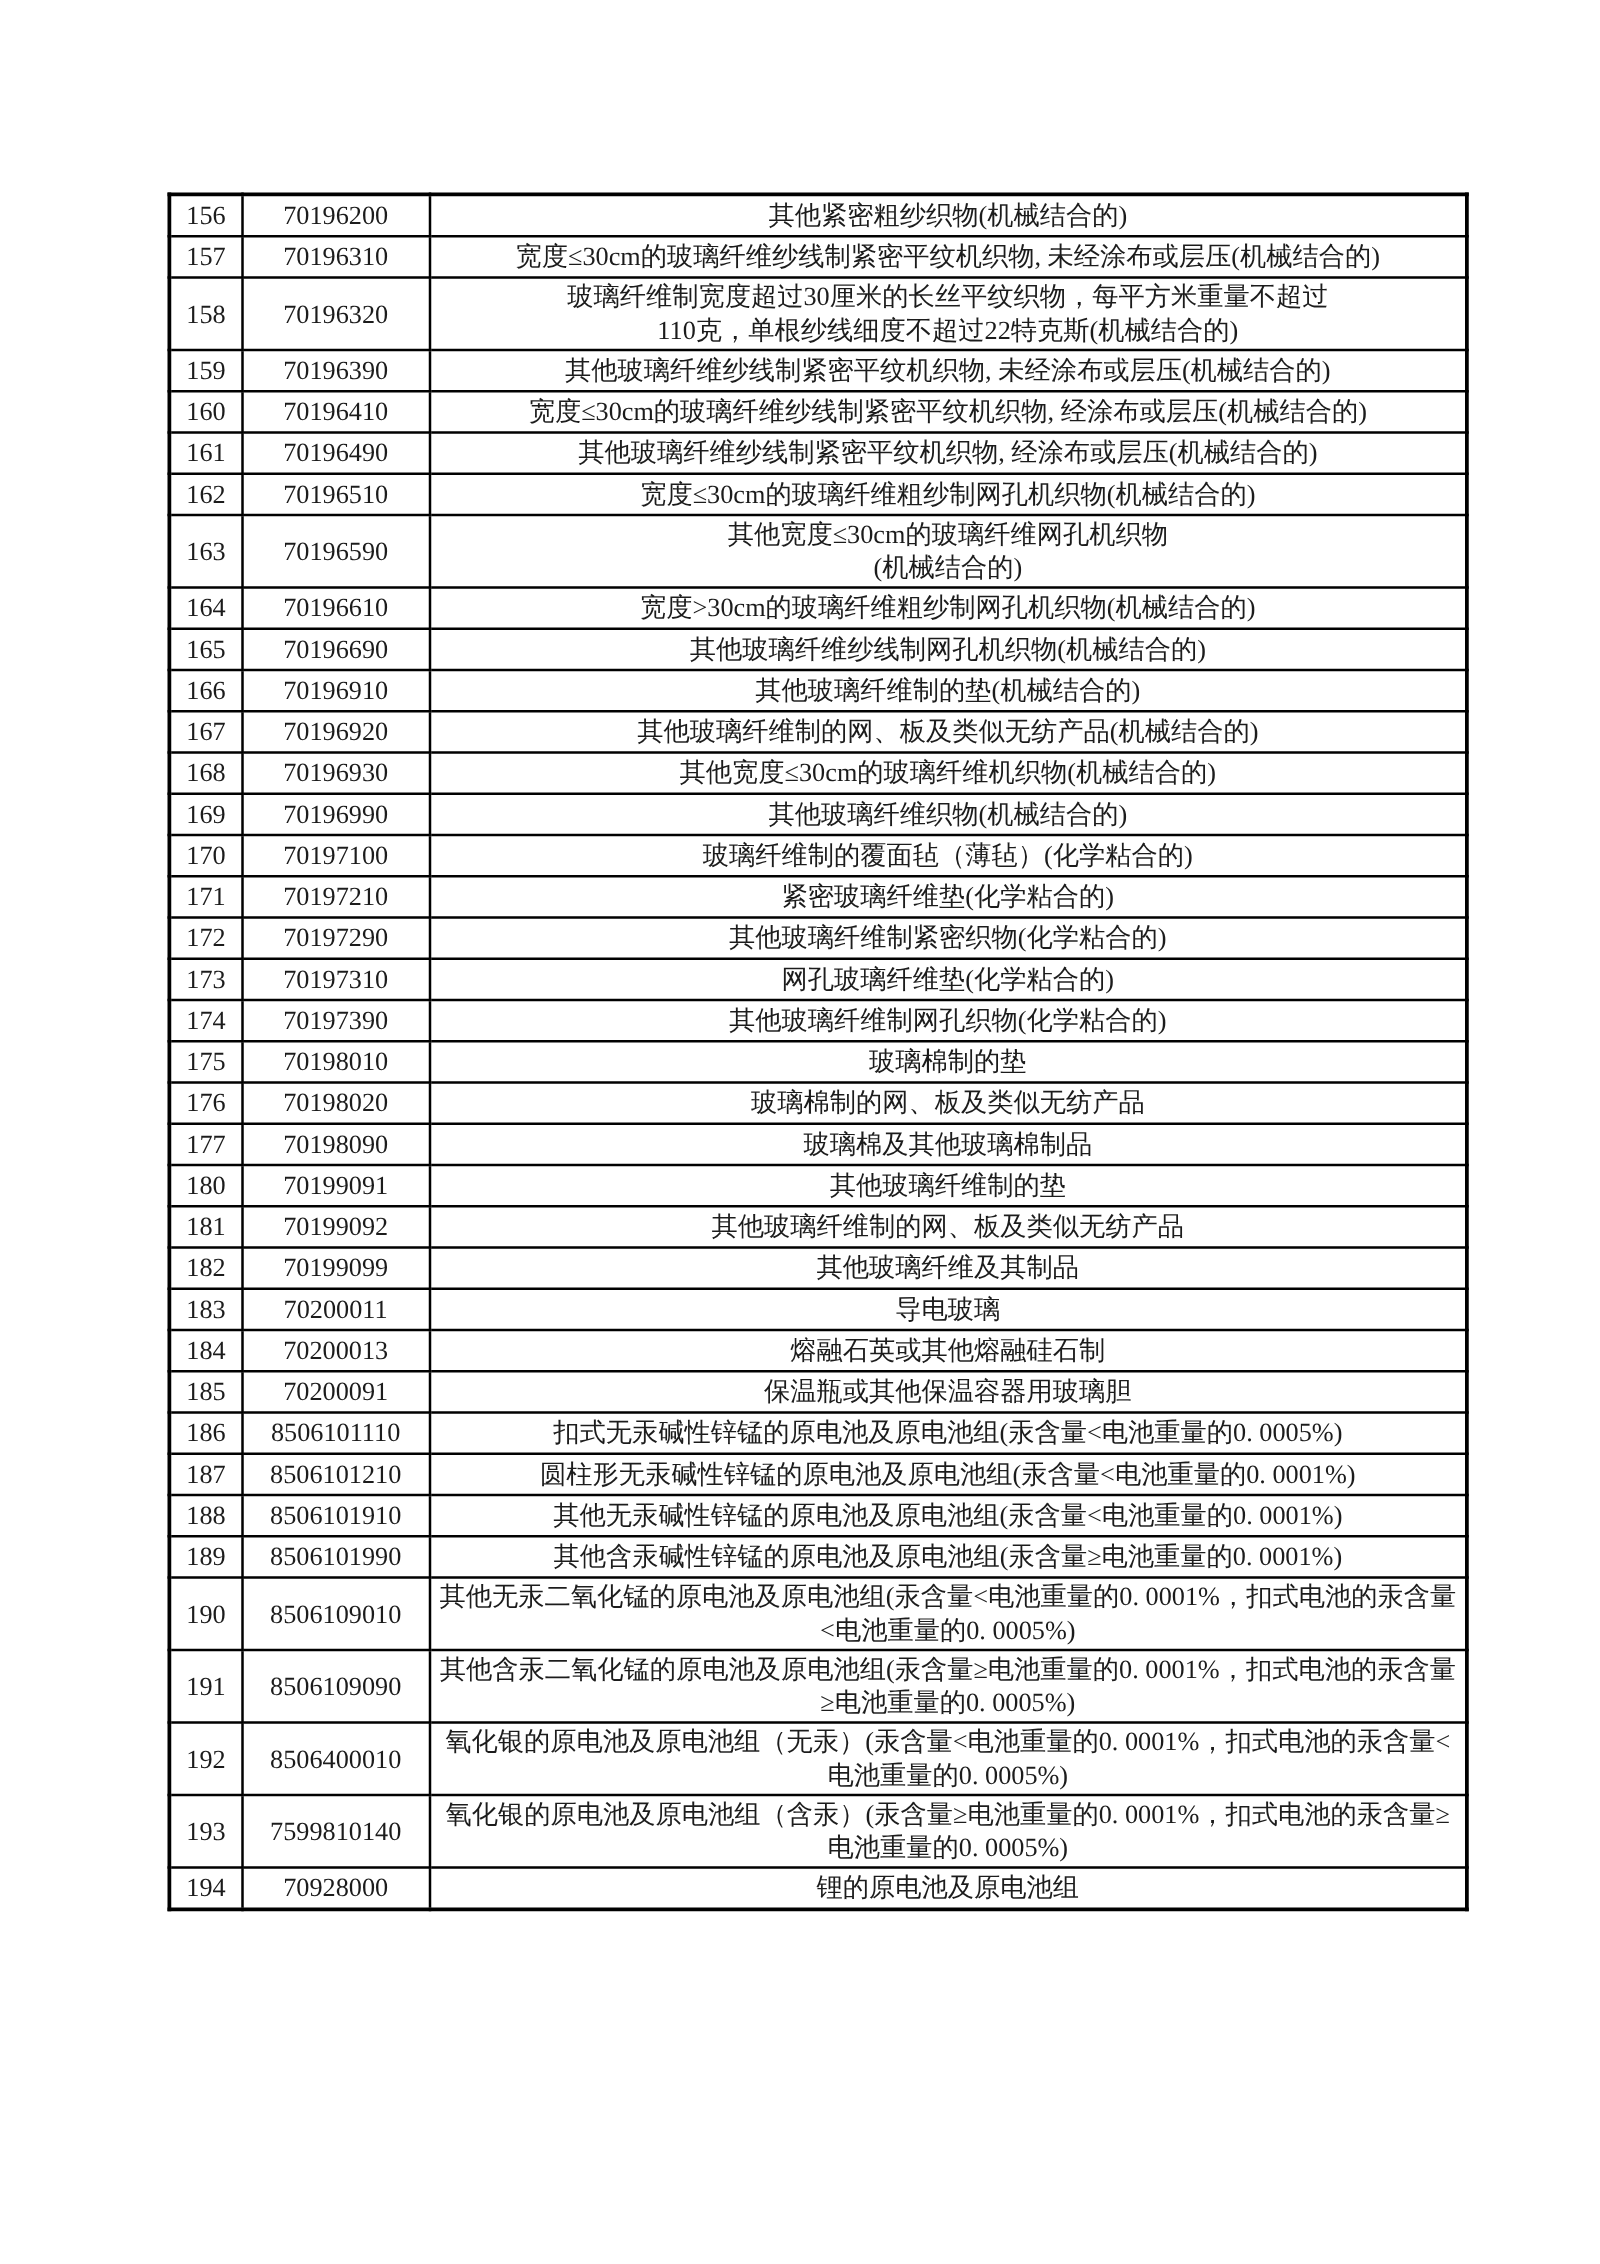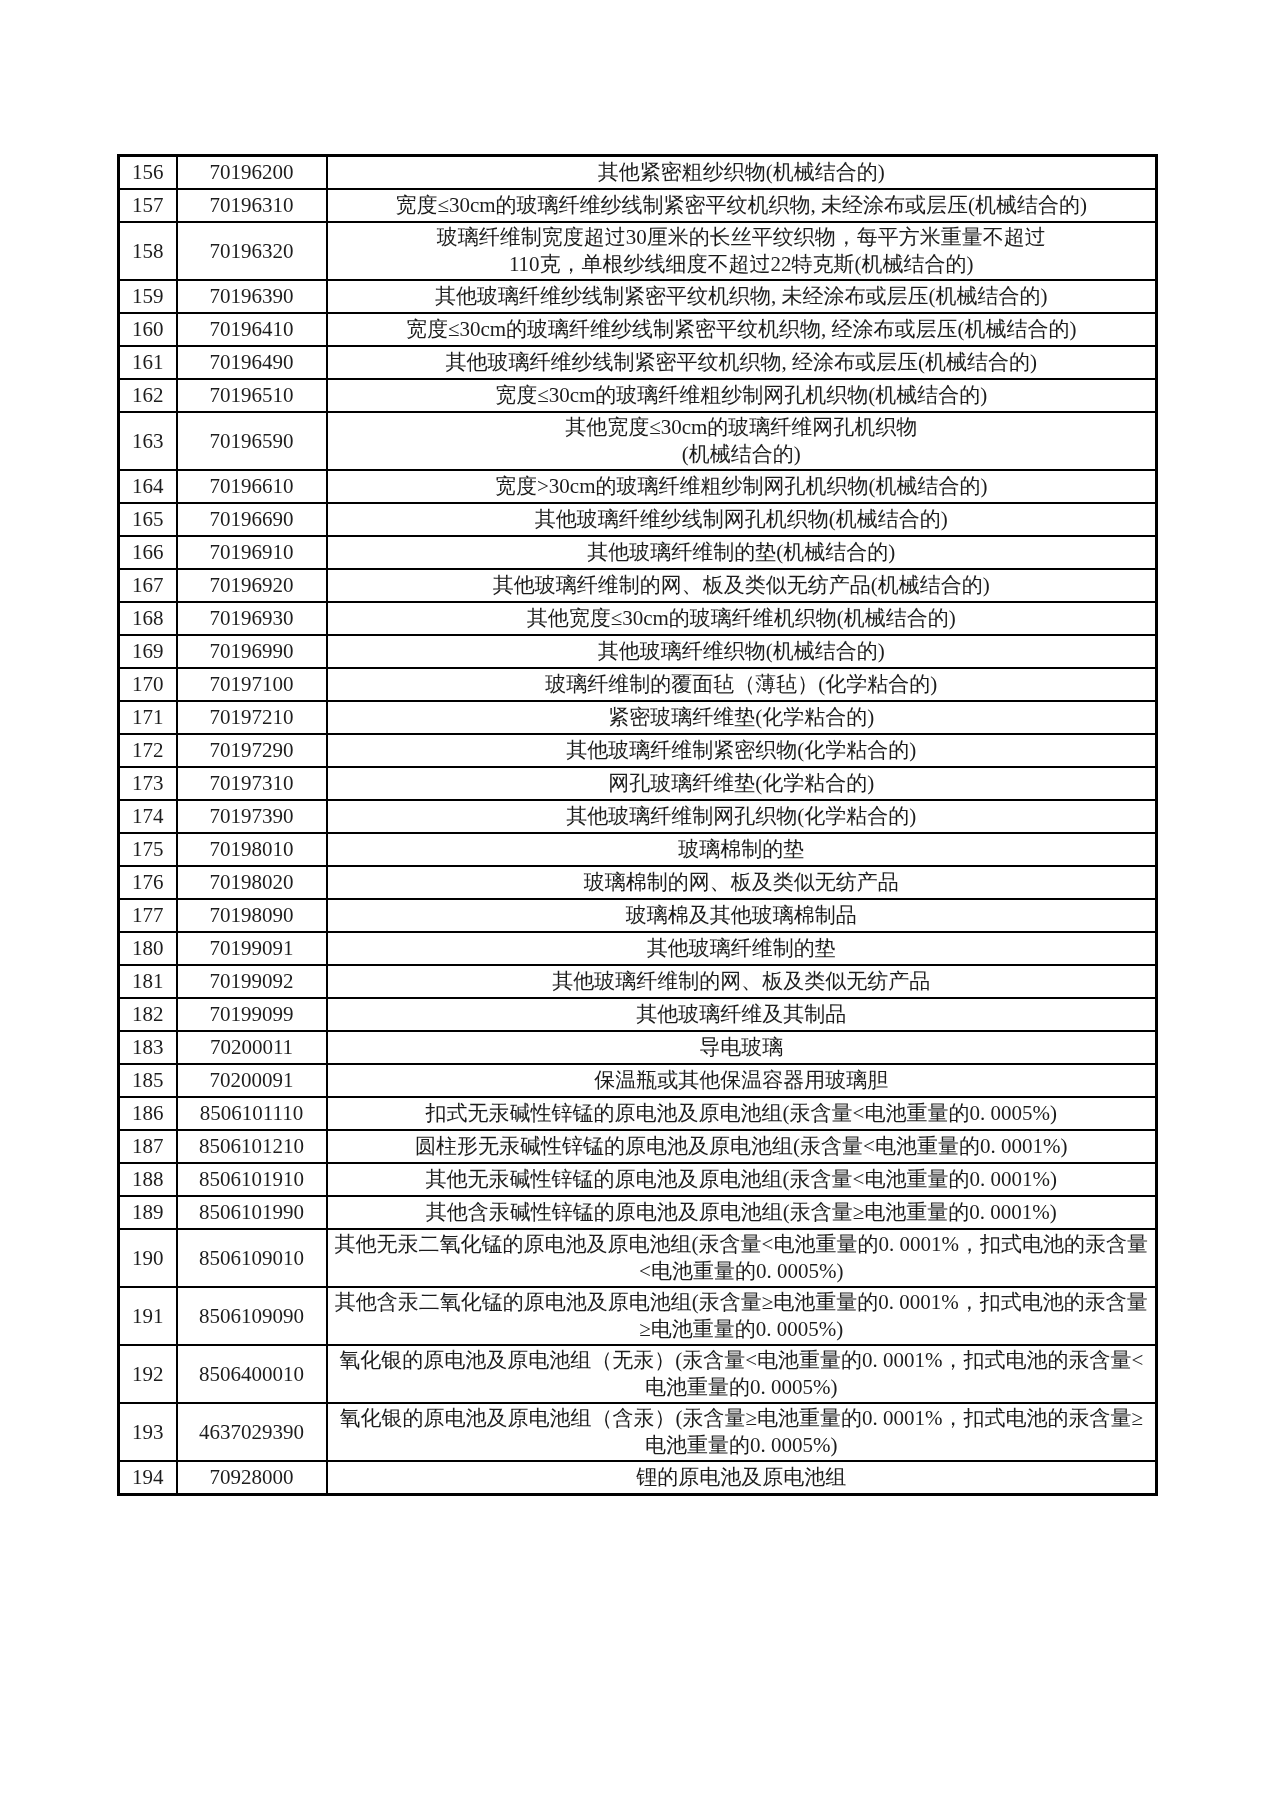--- a/index.html
+++ b/index.html
@@ -8,21 +8,21 @@
     position: relative;
     width: 1280px;
     height: 1811px;
     background: #ffffff;
     overflow: hidden;
     font-family: "Liberation Serif", "DejaVu Serif", serif;
     color: #1c1c1c;
   }
   table.hs-table {
     position: absolute;
-    left: 117px;
+    left: 134px;
     top: 154px;
     width: 1038px;
     border-collapse: collapse;
     table-layout: fixed;
     border: 3px solid #000;
     font-size: 21px;
     line-height: 27px;
   }
   table.hs-table td {
     border: 2px solid #000;
@@ -172,20 +172,25 @@
           <td class="idx">182</td>
           <td class="code">70199099</td>
           <td class="desc">其他玻璃纤维及其制品</td>
         </tr>
         <tr>
           <td class="idx">183</td>
           <td class="code">70200011</td>
           <td class="desc">导电玻璃</td>
         </tr>
         <tr>
+          <td class="idx">184</td>
+          <td class="code">70200013</td>
+          <td class="desc">熔融石英或其他熔融硅石制</td>
+        </tr>
+        <tr>
           <td class="idx">185</td>
           <td class="code">70200091</td>
           <td class="desc">保温瓶或其他保温容器用玻璃胆</td>
         </tr>
         <tr>
           <td class="idx">186</td>
           <td class="code">8506101110</td>
           <td class="desc">扣式无汞碱性锌锰的原电池及原电池组(汞含量&lt;电池重量的0. 0005%)</td>
         </tr>
         <tr>
@@ -213,21 +218,21 @@
           <td class="code">8506109090</td>
           <td class="desc">其他含汞二氧化锰的原电池及原电池组(汞含量≥电池重量的0. 0001%，扣式电池的汞含量≥电池重量的0. 0005%)</td>
         </tr>
         <tr>
           <td class="idx">192</td>
           <td class="code">8506400010</td>
           <td class="desc">氧化银的原电池及原电池组（无汞）(汞含量&lt;电池重量的0. 0001%，扣式电池的汞含量&lt;电池重量的0. 0005%)</td>
         </tr>
         <tr>
           <td class="idx">193</td>
-          <td class="code">4637029390</td>
+          <td class="code">7599810140</td>
           <td class="desc">氧化银的原电池及原电池组（含汞）(汞含量≥电池重量的0. 0001%，扣式电池的汞含量≥电池重量的0. 0005%)</td>
         </tr>
         <tr>
           <td class="idx">194</td>
           <td class="code">70928000</td>
           <td class="desc">锂的原电池及原电池组</td>
         </tr>
       </tbody>
   </table>
 </div>

